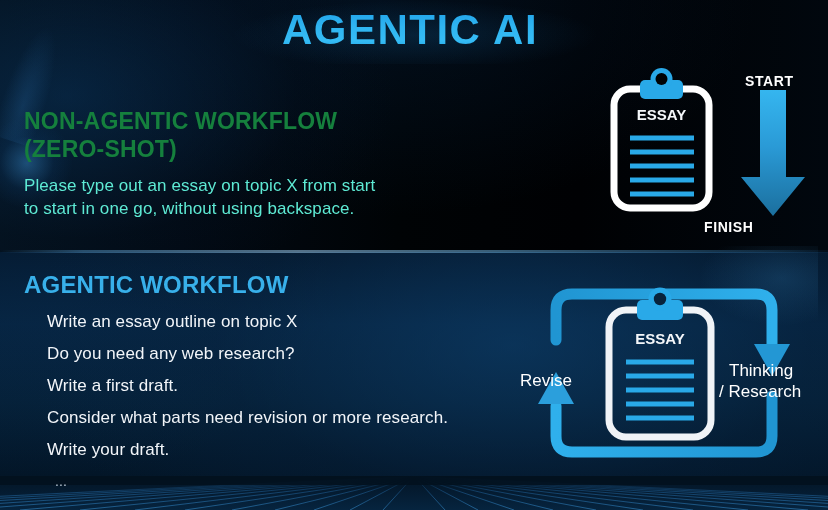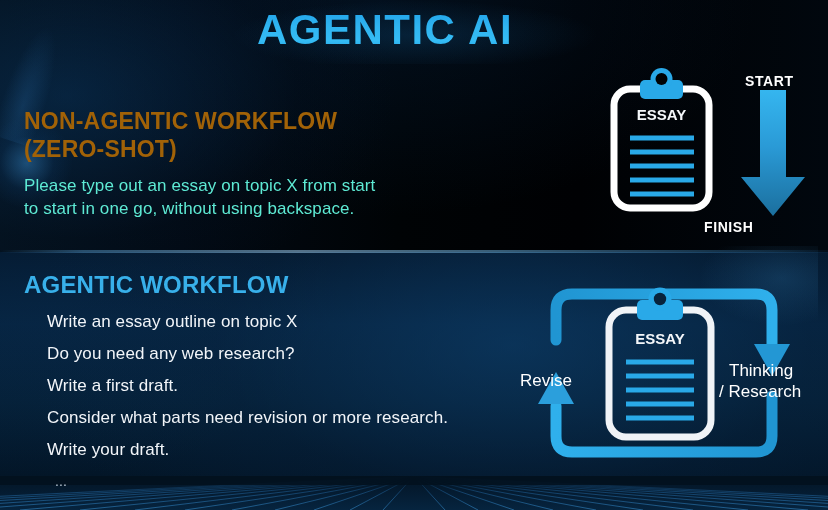--- a/index.html
+++ b/index.html
@@ -79,46 +79,47 @@
     left: 0; bottom: 0;
     width: 828px; height: 34px;
     overflow: hidden;
     pointer-events: none;
   }
   .floor svg { display: block; }
 
   
   .title {
     position: absolute;
-    left: 7px; top: 6px;
+    left: 0; top: 6px;
     width: 756px;
     text-align: center;
     font-size: 42px;
     font-weight: bold;
     letter-spacing: 1.5px;
     background: linear-gradient(180deg, #1e9fe8 0%, #2fb4f0 42%, #35bcf5 72%, #1f9ee0 100%);
     -webkit-background-clip: text;
     background-clip: text;
     color: transparent;
     -webkit-text-fill-color: transparent;
     text-shadow: none;
     font-family: "Liberation Sans", sans-serif;
+    padding-left: 32px;
   }
   .title-glow {
     position: absolute;
     left: 230px; top: 0px;
     width: 370px; height: 64px;
     background: radial-gradient(ellipse at 50% 55%, rgba(30,140,220,0.16) 0%, rgba(0,0,0,0) 70%);
     pointer-events: none;
   }
 
   
   .sec-head {
     position: absolute;
-    color: #a16207;
+    color: #15803d;
     font-size: 23px;
     font-weight: bold;
     line-height: 28px;
     letter-spacing: 0.2px;
   }
   .sec-head.light { color: #38b0ea; }
   .body-line {
     position: absolute;
     color: #5eead4;
     font-size: 17px;

